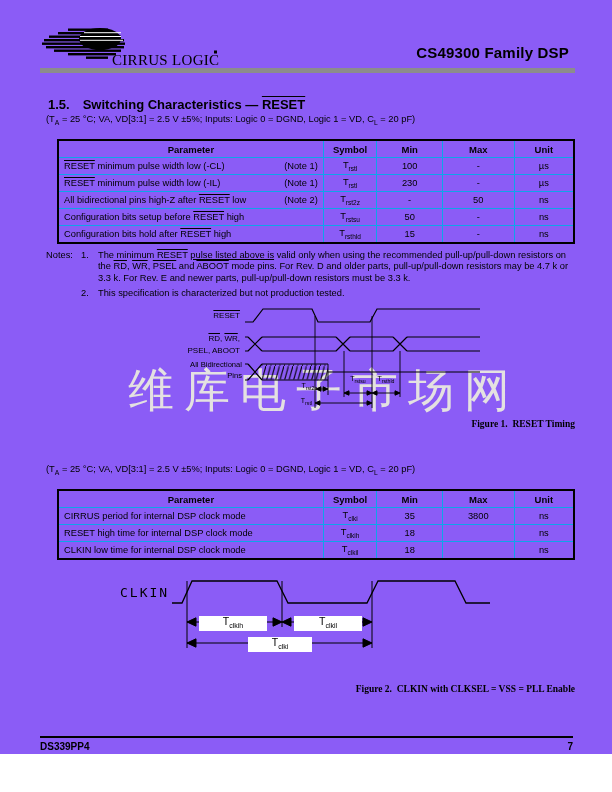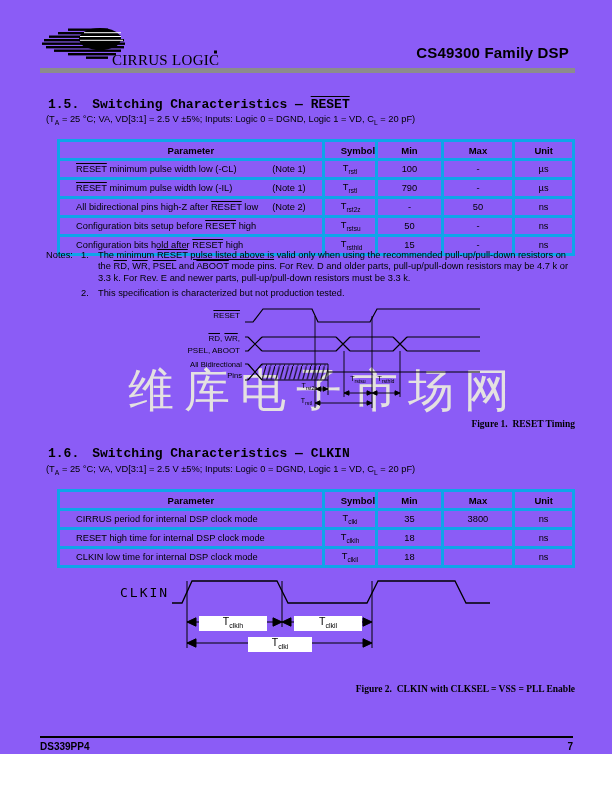--- a/index.html
+++ b/index.html
@@ -5,36 +5,36 @@
   html,body { margin:0; padding:0; background:#fff; }
   .page { position:relative; width:612px; height:754px; background:#8b5cf6; color:#000;
           font-family:"Liberation Sans",sans-serif; overflow:hidden; }
 
   
   .hdr-title { position:absolute; top:44px; left:289px; width:280px; text-align:right;
                font-weight:bold; font-size:15px; letter-spacing:0.2px; }
   .hdr-bar { position:absolute; left:40px; top:68px; width:535px; height:5px; background:#8c8c8c; }
 
   
-  .h-sec { position:absolute; left:48px; font-family:Liberation Mono, monospace;
+  .h-sec { position:absolute; left:48px; font-family:Liberation Sans, sans-serif;
            font-weight:bold; font-size:13px; white-space:pre; }
   #h15 { top:97px; } #h16 { top:446px; }
   .h-num { display:inline-block; margin-right:13px; }
   .ovl { text-decoration:overline; }
   .und { text-decoration:underline; }
 
   .cond { position:absolute; left:46px; font-size:9.3px; }
   #cond15 { top:114px; } #cond16 { top:464px; }
   .cs { font-size:6.8px; }
 
   
   .spec-table { position:absolute; left:57px; width:518px; border-collapse:collapse;
                 table-layout:fixed; font-size:9.3px; border:2px solid #000; }
   #table1 { top:139px; } #table2 { top:489px; }
-  .spec-table th, .spec-table td { border:3px solid #0ea5e9; height:16px; padding:0 16px; overflow:hidden; }
+  .spec-table th, .spec-table td { border:1px solid #0ea5e9; height:16px; padding:0 5px; overflow:hidden; }
   .spec-table th { font-size:9.5px; text-align:center; font-weight:bold; }
   .spec-table td.c { text-align:center; }
   .pcell { display:flex; justify-content:space-between; align-items:center; }
   .sym sub, .tsub { font-size:6.5px; }
 
   
   .notes { position:absolute; left:46px; top:250px; width:534px; font-size:9.3px; }
   .note-row { display:flex; align-items:flex-start; line-height:11.3px; }
   .note-label { width:35px; flex:none; }
   .note-num { width:17px; flex:none; }
@@ -145,21 +145,21 @@
         <td class="c">µs</td>
       </tr>
       <tr>
         <td>
             <div class="pcell">
               <span><span class="ovl">RESET</span><span> minimum pulse width low (-IL)</span></span>
               <span>(Note 1)</span>
             </div>
           </td>
         <td class="c sym"><span>T</span><sub>rstl</sub></td>
-        <td class="c">790</td>
+        <td class="c">230</td>
         <td class="c">-</td>
         <td class="c">µs</td>
       </tr>
       <tr>
         <td>
             <div class="pcell">
               <span><span>All bidirectional pins high-Z after </span><span class="ovl">RESET</span><span> low</span></span>
               <span>(Note 2)</span>
             </div>
           </td>
@@ -246,21 +246,20 @@
       <div>All Bidirectional</div>
       <div>Pins</div>
     </div>
     <div class="tl" id="f1-trst2z"><span>T</span><sub>rst2z</sub></div>
     <div class="tl" id="f1-trstsu"><span>T</span><sub>rstsu</sub></div>
     <div class="tl" id="f1-trsthld"><span>T</span><sub>rsthld</sub></div>
     <div class="tl" id="f1-trstl"><span>T</span><sub>rstl</sub></div>
   </div>
   <div class="caption" id="caption1">Figure 1.  RESET Timing</div>
 
-  <div class="h-sec" id="h16"><span class="h-num">1.6.</span><span>Switching Characteristics</span><span> — </span><span>CLKIN</span></div>
 
   <div class="cond" id="cond16"><span>(T</span><sub class="cs">A</sub><span> = 25 °C; VA, VD[3:1] = 2.5 V ±5%; Inputs: Logic 0 = DGND, Logic 1 = VD, C</span><sub class="cs">L</sub><span> = 20 pF)</span></div>
 
   <table class="spec-table" id="table2">
     <colgroup>
         <col style="width:51.4%">
         <col style="width:10.4%">
         <col style="width:12.7%">
         <col style="width:13.9%">
         <col style="width:11.6%">

